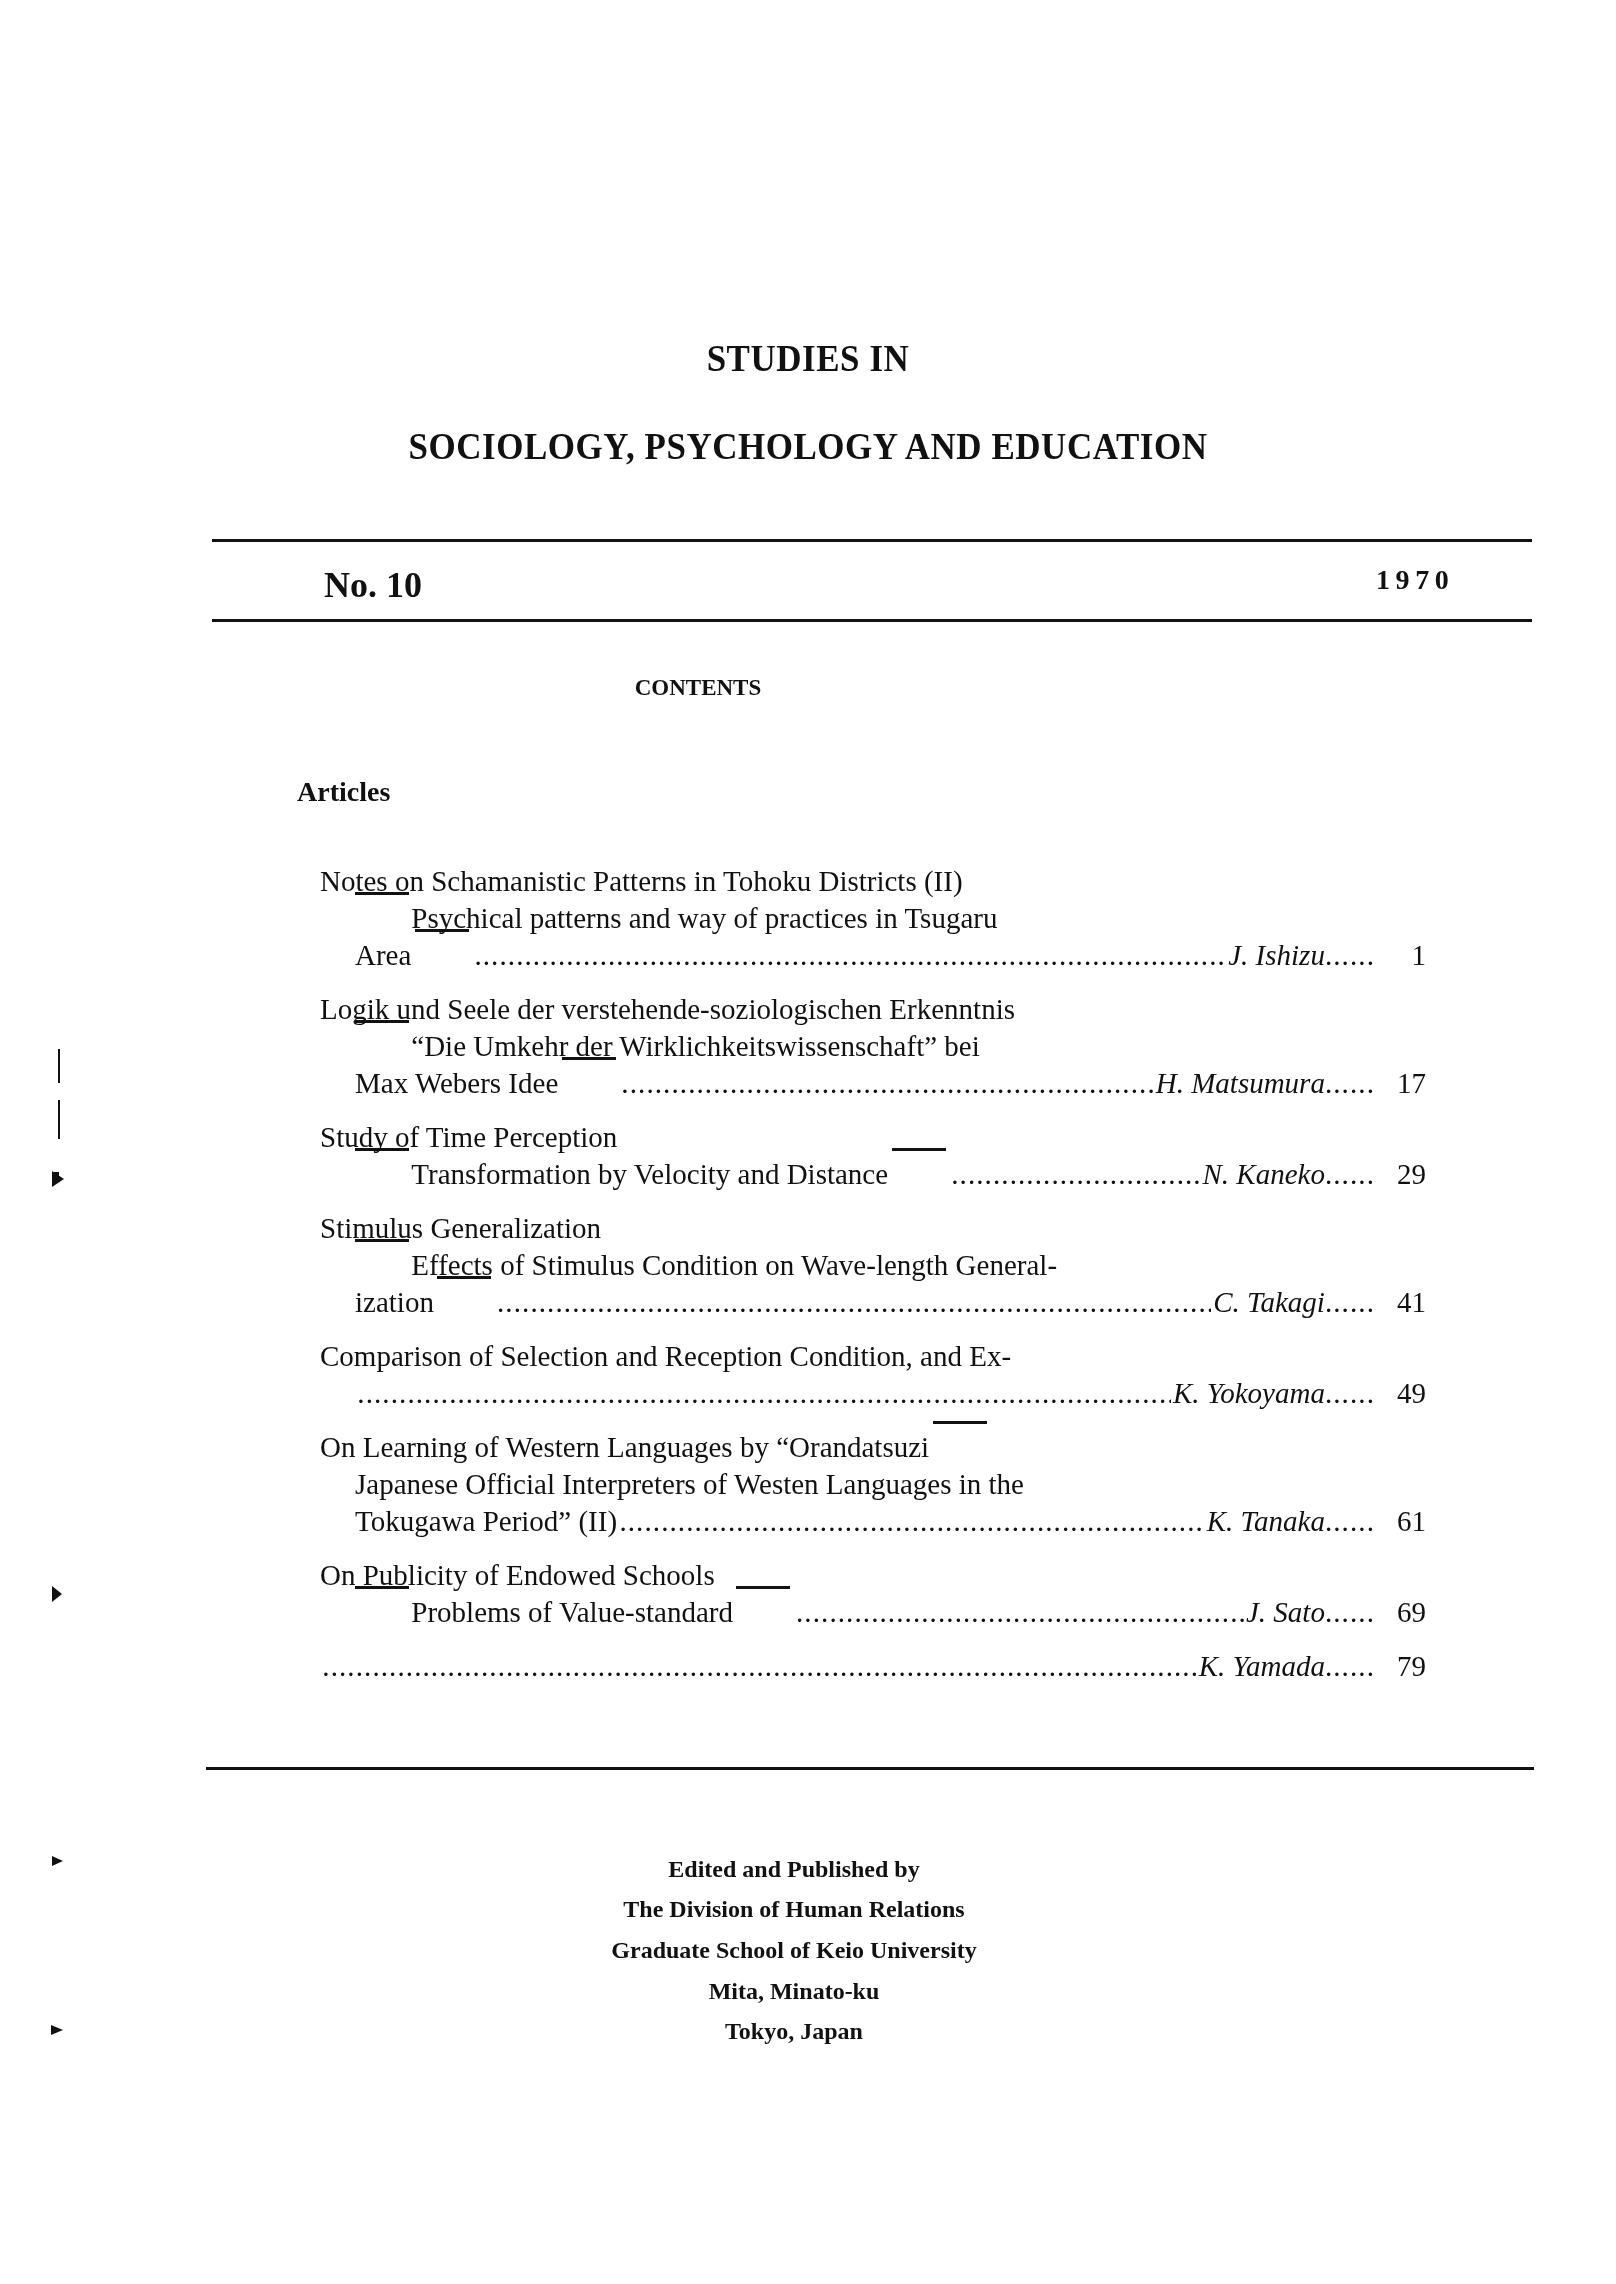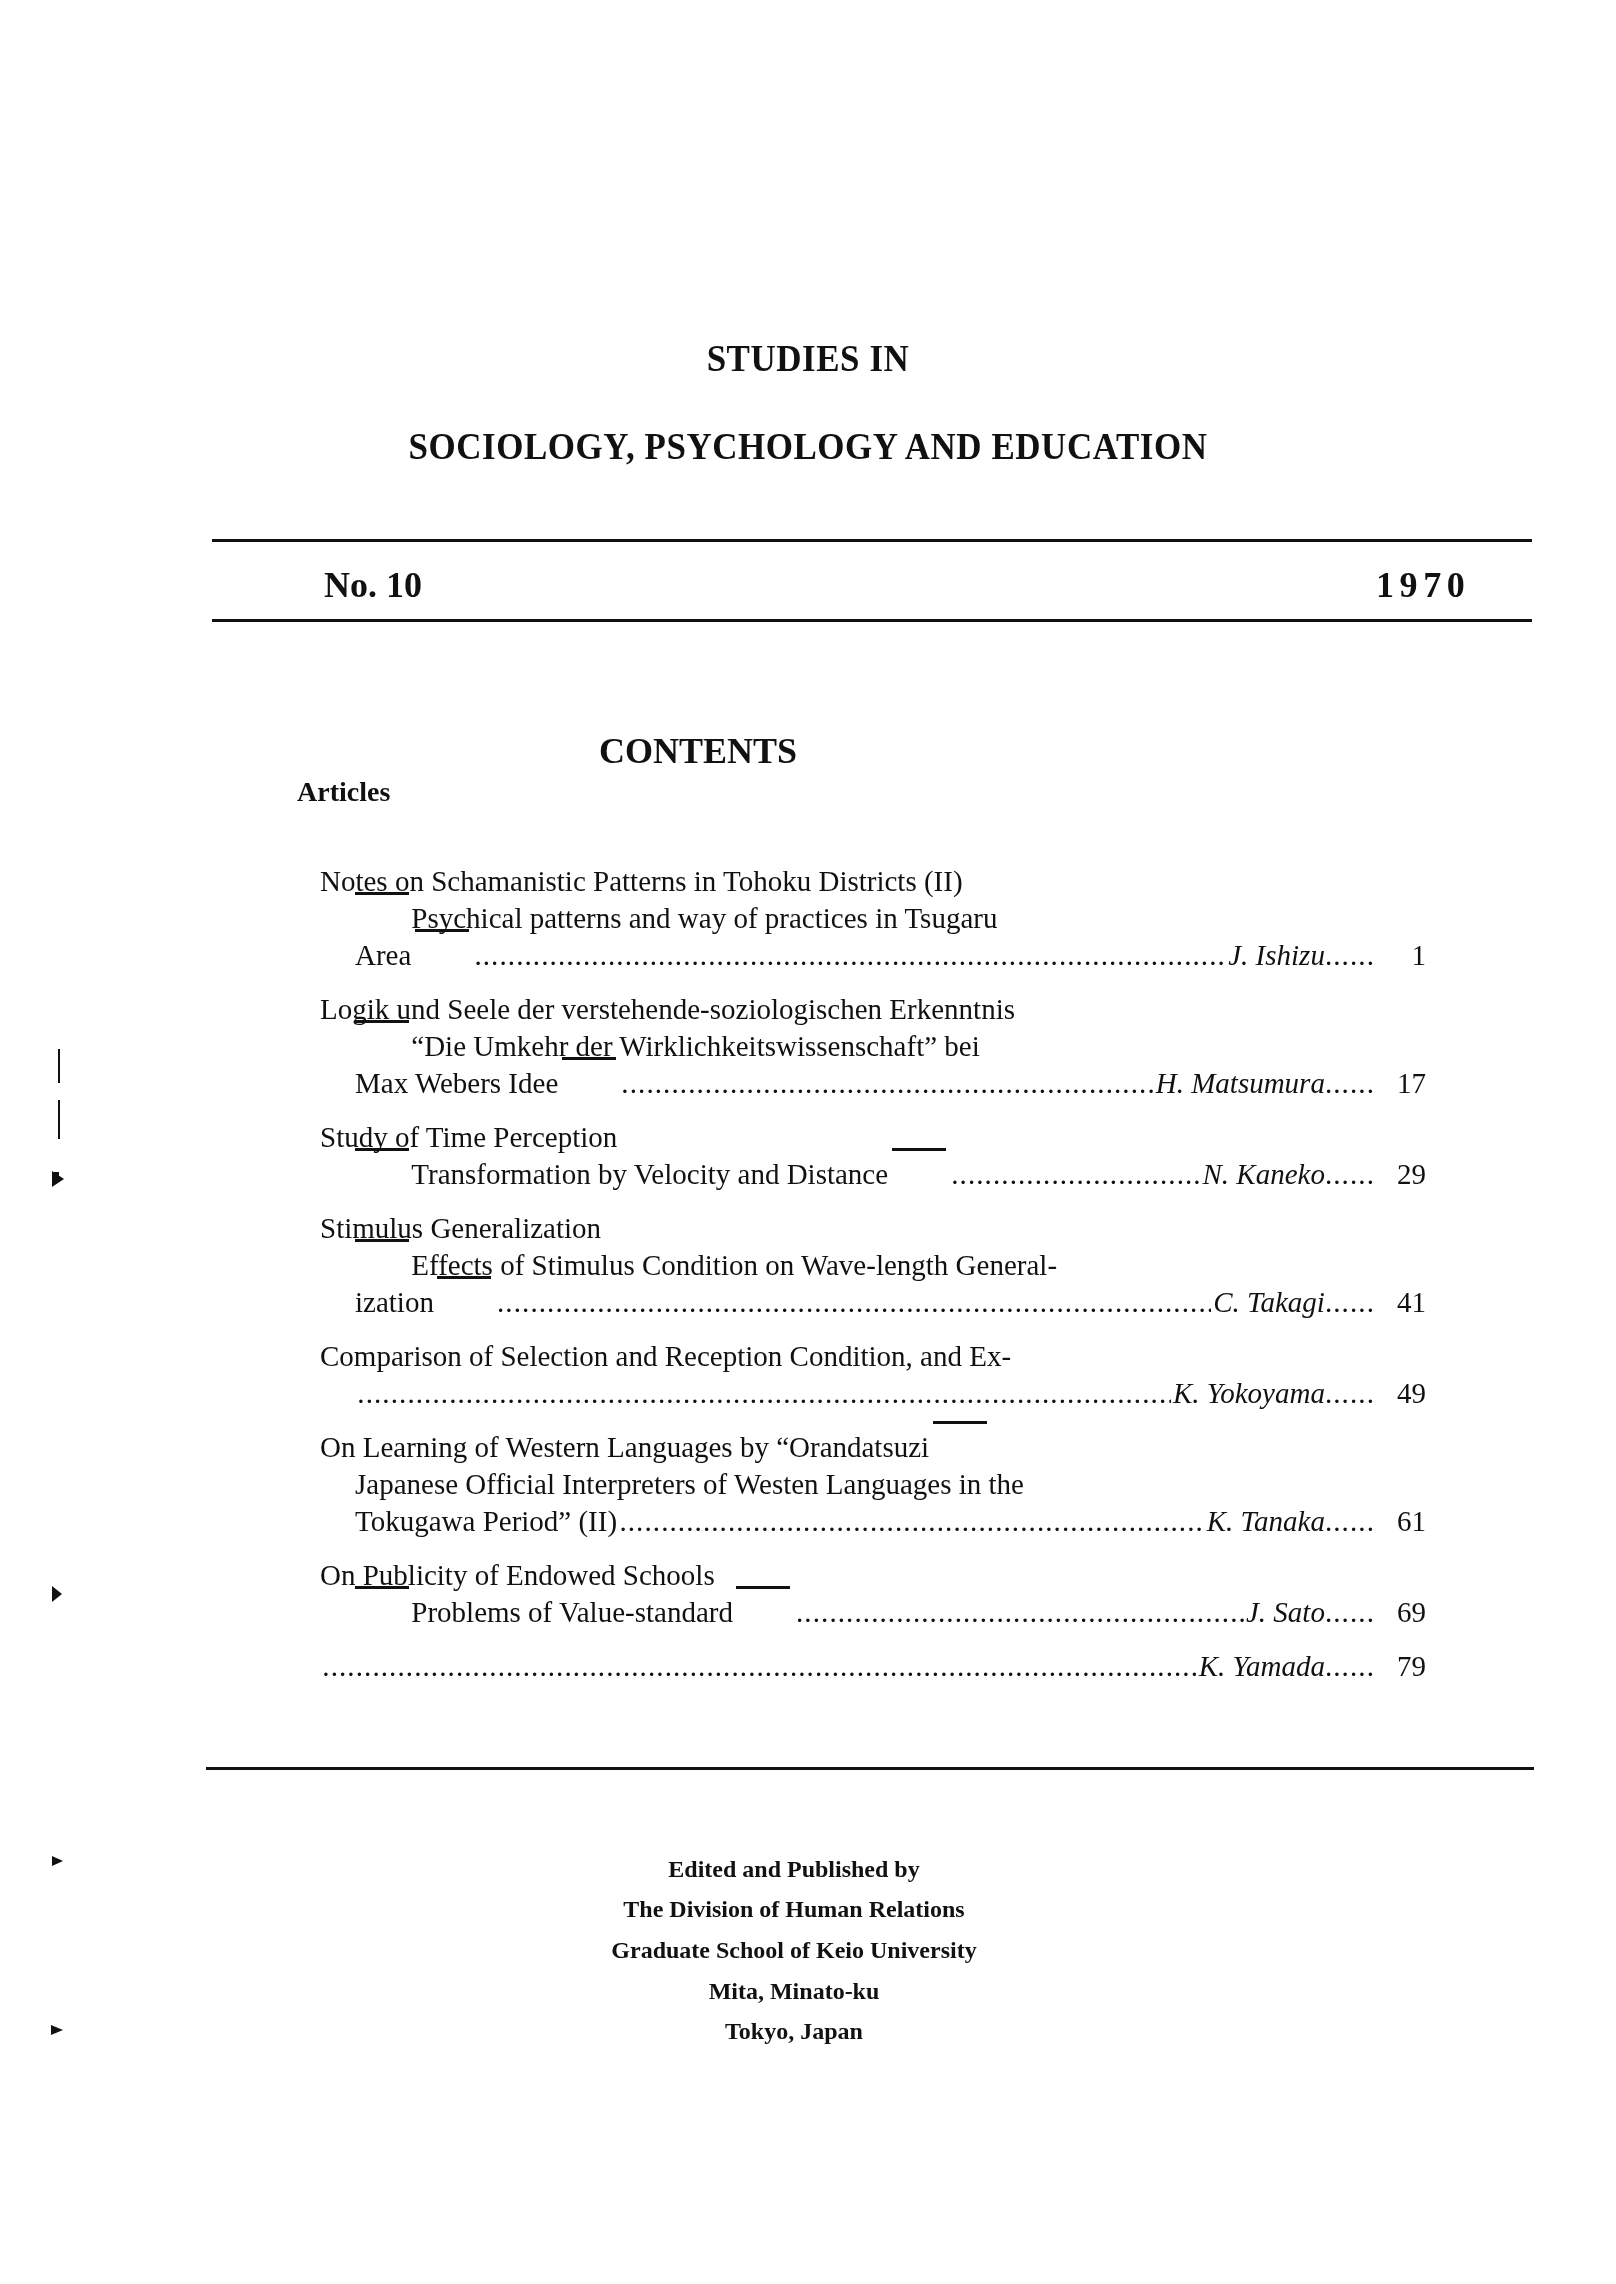--- a/index.html
+++ b/index.html
@@ -14,22 +14,22 @@
   }
   .title2 {
     top: 424px; left: 0; width: 1616px; text-align: center;
     font-size: 38px; font-weight: bold; letter-spacing: 0.6px; transform: scaleX(0.92);
   }
   .rule { left: 212px; width: 1320px; height: 3.4px; background: #111; }
   .rule-top { top: 539px; }
   .rule-bot { top: 619px; }
   .rule-foot { top: 1767px; left: 206px; width: 1328px; height: 2.8px; }
   .issue { top: 564px; left: 324px; font-size: 36px; font-weight: bold; }
-  .year { top: 564px; left: 1376px; font-size: 36px; font-weight: bold; letter-spacing: 5.6px; }
-  .contents { top: 730px; left: 0; width: 1396px; text-align: center; font-size: 36px; font-weight: bold; }
+  .year { top: 564px; left: 1376px; font-size: 28px; font-weight: bold; letter-spacing: 5.6px; }
+  .contents { top: 675px; left: 0; width: 1396px; text-align: center; font-size: 23px; font-weight: bold; }
   .section { top: 776px; left: 297px; font-size: 28px; font-weight: bold; }
 
   .toc { top: 863px; left: 320px; width: 1106px; font-size: 29px; line-height: 37px; }
   .entry { margin-bottom: 17px; }
   .line { display: flex; align-items: flex-start; white-space: nowrap; }
   .ind { padding-left: 35px; }
   .dash { display: inline-block; width: 54px; height: 2.8px; background: #111; vertical-align: middle; margin: 0 2.3px 0 0; position: relative; top: -8px; }
   .dash-r { margin: 0 3.4px 0 3.4px; }
   .leader { flex: 1; overflow: hidden; margin: 0 2.3px; letter-spacing: 1.1px; }
   .leader::after { content: "......................................................................................................................................................................................................................"; }

